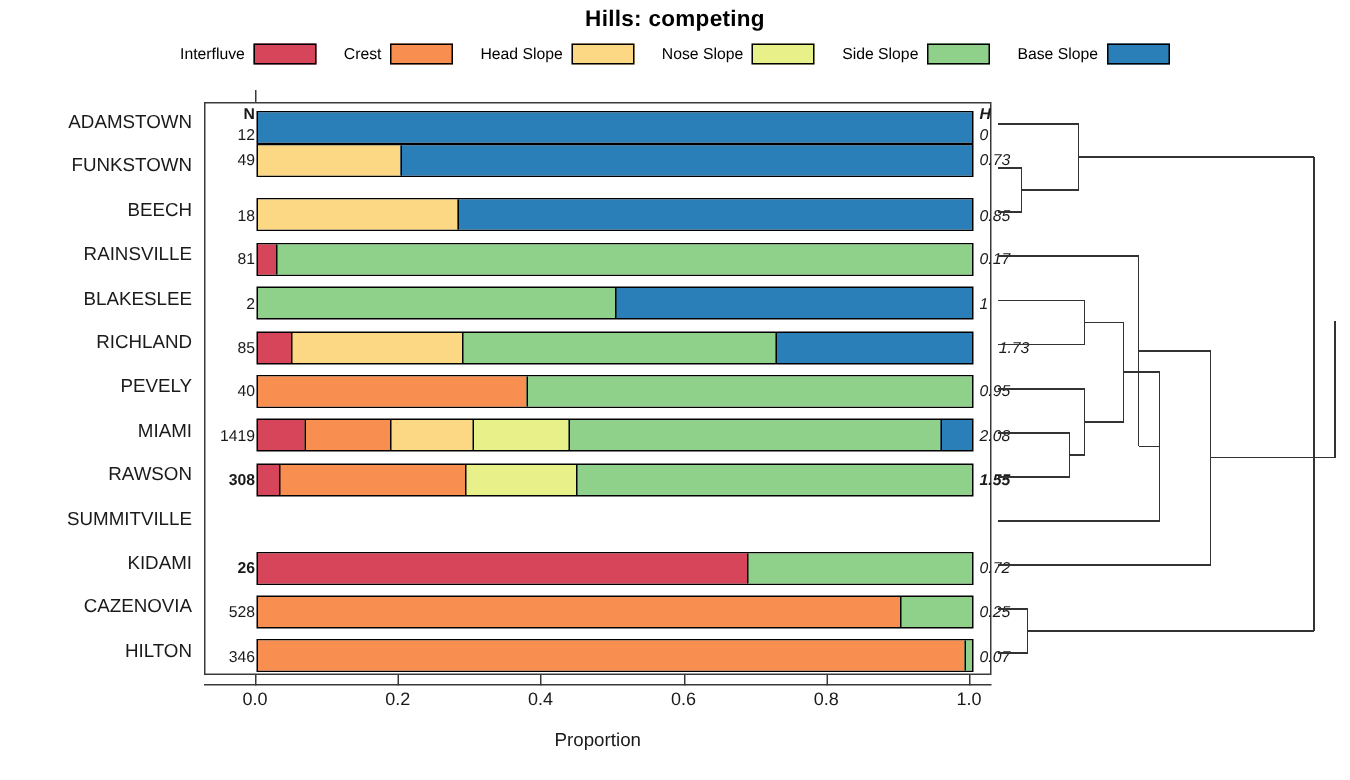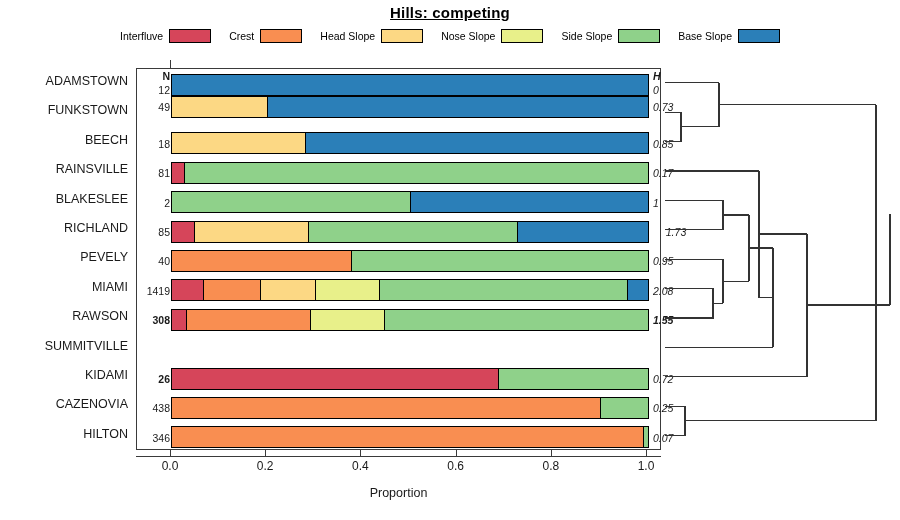--- a/index.html
+++ b/index.html
@@ -8,21 +8,20 @@
     font-family:"Liberation Sans", sans-serif;
     color:#000;overflow:hidden;position:relative;
   }
   #root{position:absolute;inset:0;}
 
   
   .title{
     position:absolute;left:0;top:4px;width:900px;
     text-align:center;font-size:15px;font-weight:bold;
     letter-spacing:.2px;
-    text-decoration:underline;
   }
 
   
   .legend{
     position:absolute;left:0;top:26px;width:900px;height:20px;
     display:flex;align-items:center;justify-content:center;
   }
   .legend-item{display:flex;align-items:center;margin:0 9px;}
   .legend-label{font-size:10.5px;margin-right:6px;white-space:nowrap;}
   .legend-swatch{
@@ -224,21 +223,21 @@
         </div>
         <div class="row" style="top: 294px;">
           <div class="nval" style="top: 10px; font-weight: bold;">26</div>
           <div class="bar" style="width: 476px;">
             <div class="seg" style="width: 326.06px; background: rgb(214, 69, 90);"></div>
             <div class="seg" style="width: 149.94px; background: rgb(143, 209, 138);"></div>
           </div>
           <div class="hval" style="top: 10px;">0.72</div>
         </div>
         <div class="row" style="top: 323.4px;">
-          <div class="nval" style="top: 10px;">438</div>
+          <div class="nval" style="top: 10px;">528</div>
           <div class="bar" style="width: 476px;">
             <div class="seg" style="width: 428.4px; background: rgb(249, 142, 81);"></div>
             <div class="seg" style="width: 47.6px; background: rgb(143, 209, 138);"></div>
           </div>
           <div class="hval" style="top: 10px;">0.25</div>
         </div>
         <div class="row" style="top: 352.8px;">
           <div class="nval" style="top: 10px;">346</div>
           <div class="bar" style="width: 476px;">
             <div class="seg" style="width: 471.24px; background: rgb(249, 142, 81);"></div>

